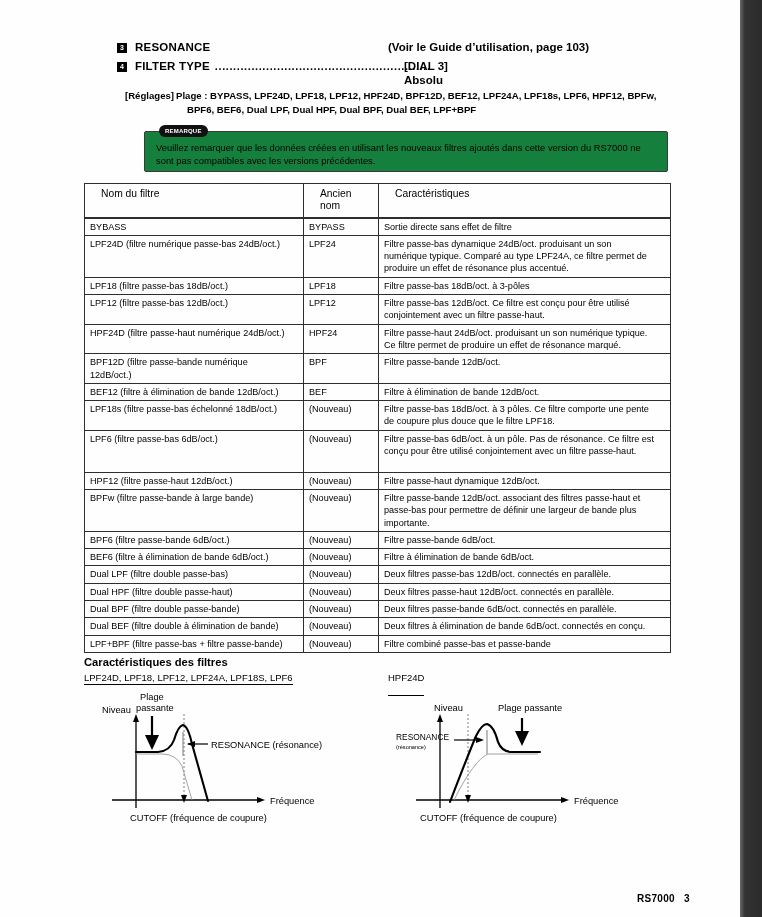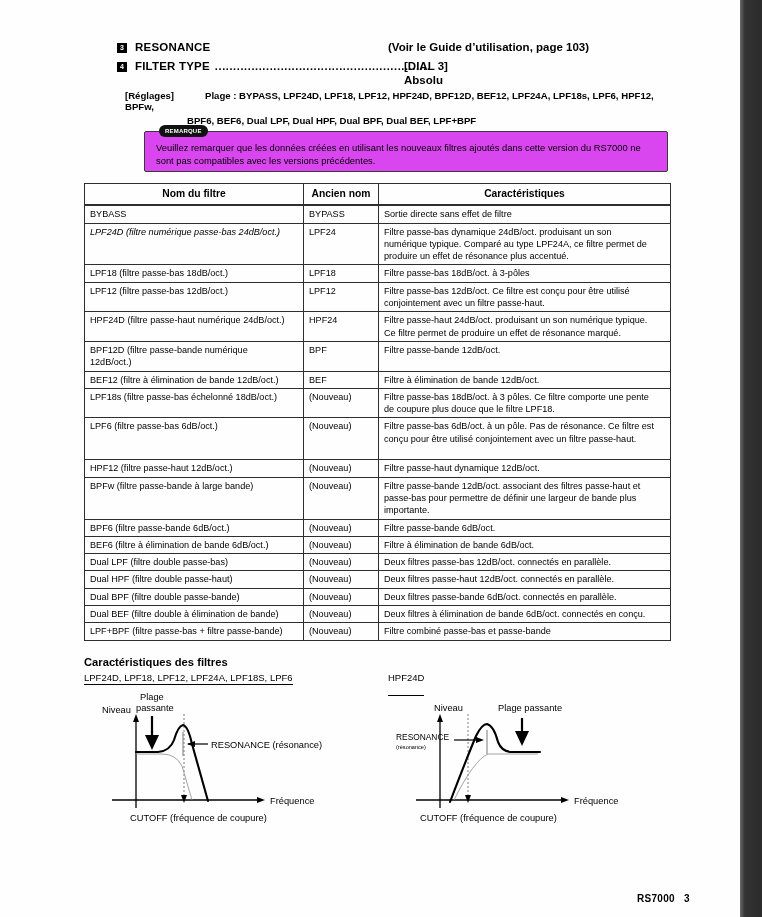--- a/index.html
+++ b/index.html
@@ -82,31 +82,31 @@
     font-size: 11.5px;
     font-weight: bold;
   }
   .reglages {
     position: absolute;
     left: 125px; top: 90px;
     width: 560px;
     font-size: 9.6px;
     font-weight: bold;
   }
-  .reglages .lbl { display: inline-block; width: 80px; }
+  .reglages .lbl { display: inline-block; width: 51px; }
   .reglages .l2 { display: block; margin-left: 62px; margin-top: 3px; }
 
   
   .notebox {
     position: absolute;
     left: 144px; top: 131px;
     width: 524px; height: 41px;
     border: 1px solid #3a3a3a;
     border-radius: 2px;
-    background: #d946ef;
+    background: #15803d;
   }
   .note-badge {
     position: absolute;
     left: 14px; top: -7px;
     background: #111;
     color: #fff;
     font-size: 6px;
     font-weight: bold;
     letter-spacing: 0.2px;
     padding: 2px 6px 2px 6px;
@@ -133,24 +133,24 @@
   .ftable col.c2 { width: 75px; }
   .ftable col.c3 { width: 292px; }
   .ftable th, .ftable td {
     border: 1px solid #2e2e2e;
     vertical-align: top;
     padding: 2px 16px 2px 5px;
     font-size: 9.1px;
     line-height: 12.3px;
   }
   .ftable thead th {
-    text-align: center;
-    font-weight: bold;
+    text-align: left;
+    font-weight: normal;
     font-size: 10.3px;
-    padding: 4px 0;
+    padding: 4px 16px;
     border-bottom: 2px solid #2e2e2e;
   }
   .ftable tbody td { font-weight: normal; }
   .ftable tbody tr td { height: 14px; }
 
   
   .diag-title {
     position: absolute;
     left: 84px; top: 656px;
     font-size: 11.2px;
@@ -231,21 +231,21 @@
         <th>Caractéristiques</th>
       </tr>
     </thead>
     <tbody>
         <tr>
           <td style="height: 17.3px;">BYBASS</td>
           <td>BYPASS</td>
           <td>Sortie directe sans effet de filtre</td>
         </tr>
         <tr>
-          <td style="height: 41.9px; font-style: italic;">LPF24D (filtre numérique passe-bas 24dB/oct.)</td>
+          <td style="height: 41.9px;">LPF24D (filtre numérique passe-bas 24dB/oct.)</td>
           <td>LPF24</td>
           <td>Filtre passe-bas dynamique 24dB/oct. produisant un son numérique typique. Comparé au type LPF24A, ce filtre permet de produire un effet de résonance plus accentué.</td>
         </tr>
         <tr>
           <td style="height: 17.3px;">LPF18 (filtre passe-bas 18dB/oct.)</td>
           <td>LPF18</td>
           <td>Filtre passe-bas 18dB/oct. à 3-pôles</td>
         </tr>
         <tr>
           <td style="height: 22px;">LPF12 (filtre passe-bas 12dB/oct.)</td>

